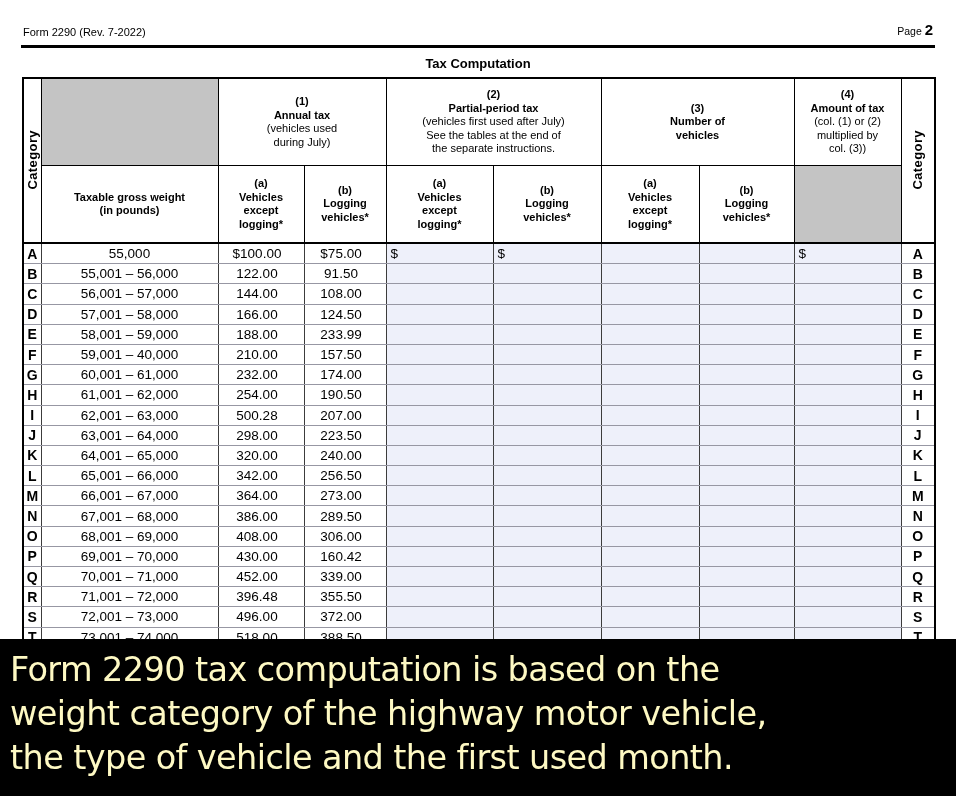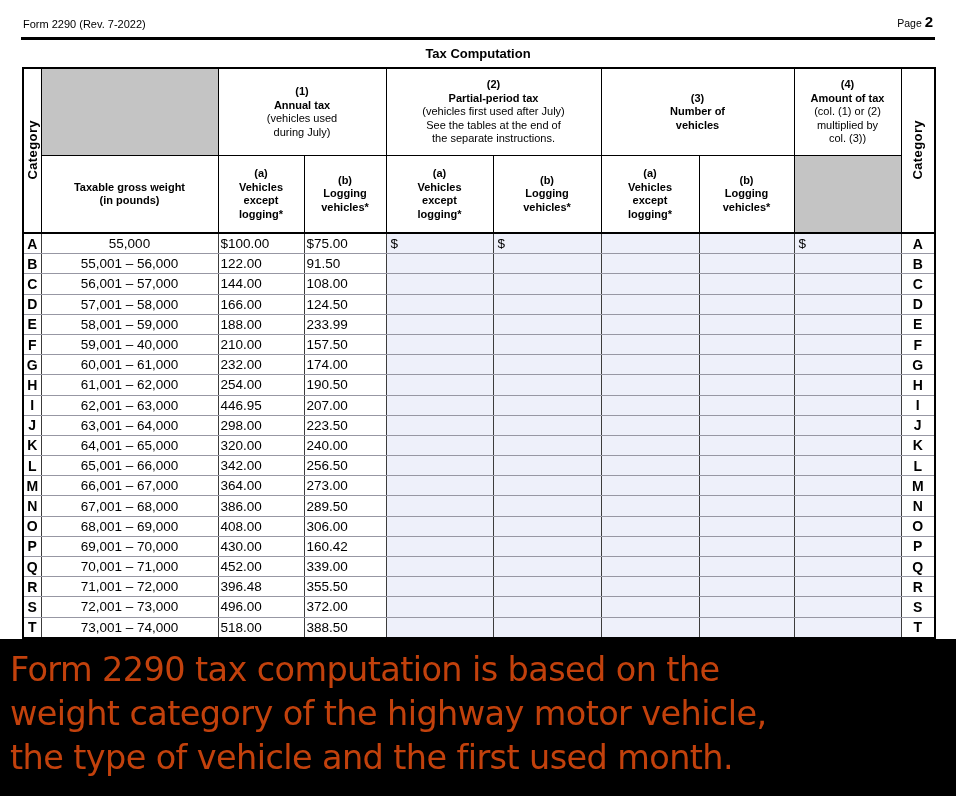--- a/index.html
+++ b/index.html
@@ -1,21 +1,21 @@
 <!DOCTYPE html>
 <html><head>
 <meta charset="utf-8">
 <style>
   html,body { margin:0; padding:0; background:#fff; }
   .page {
     position:relative; width:956px; height:796px; background:#fff;
     font-family:"Liberation Sans","DejaVu Sans",sans-serif; color:#000; overflow:hidden;
   }
   .topbar {
-    margin:0 21px; padding:13px 2px 7px 2px; border-bottom:3px solid #000;
+    margin:8px 21px; padding:13px 2px 7px 2px; border-bottom:3px solid #000;
     display:flex; justify-content:space-between; align-items:flex-end;
   }
   .form-id { font-size:11px; }
   .page-num { font-size:10.5px; }
   .page-num b { font-size:15px; font-weight:bold; }
   .title { text-align:center; font-weight:bold; font-size:13px; margin:6px 0 6px 0; }
 
   table.tax { border-collapse:collapse; table-layout:fixed; margin-left:22px; width:912px; border:2px solid #000; }
   thead th { border:1.5px solid #000; font-size:11px; vertical-align:middle; text-align:center; padding:2px 3px; background:#fff; font-weight:bold; }
   tr.hrow1 th { height:82px; }
@@ -27,26 +27,26 @@
   th.vert span { display:inline-block; writing-mode:vertical-rl; transform:rotate(180deg); font-weight:bold; font-size:13px; letter-spacing:0.4px; }
 
   tbody td {
     height:19.2px; padding:0 2px; font-size:13.5px; vertical-align:middle;
     border-left:1px solid #3c3c3c; border-right:1px solid #3c3c3c;
     border-top:1.2px solid #9797a3; border-bottom:1.2px solid #9797a3;
   }
   tbody tr:first-child td { border-top:2px solid #000; }
   td.cat { font-weight:bold; text-align:center; font-size:14px; padding:0; }
   td.weight { text-align:center; }
-  td.num { text-align:left; padding-right:10px;margin-left:39px; }
+  td.num { text-align:center; padding-right:10px;margin-left:39px; }
   td.fill { background:#eef0fa; text-align:left; padding-left:4px; }
 
   .caption {
     position:absolute; left:0; bottom:0; width:956px; height:157px; background:#000;
-    color:#c2410c; box-sizing:border-box; padding:9px 0 0 10px;
+    color:#fef9c3; box-sizing:border-box; padding:9px 0 0 10px;
     font-family:"DejaVu Sans",sans-serif; font-size:33.5px; letter-spacing:-0.6px; line-height:44px;
   }
 </style>
 </head>
 <body>
 
 <div class="page">
 
   <div class="topbar">
     <span class="form-id">Form 2290 (Rev. 7-2022)</span>
@@ -233,21 +233,21 @@
           <td class="fill"></td>
           <td class="fill"></td>
           <td class="fill"></td>
           <td class="fill"></td>
           <td class="fill"></td>
           <td class="cat">H</td>
         </tr>
         <tr>
           <td class="cat">I</td>
           <td class="weight">62,001 – 63,000</td>
-          <td class="num">446.95</td>
+          <td class="num">500.28</td>
           <td class="num">207.00</td>
           <td class="fill"></td>
           <td class="fill"></td>
           <td class="fill"></td>
           <td class="fill"></td>
           <td class="fill"></td>
           <td class="cat">I</td>
         </tr>
         <tr>
           <td class="cat">J</td>

